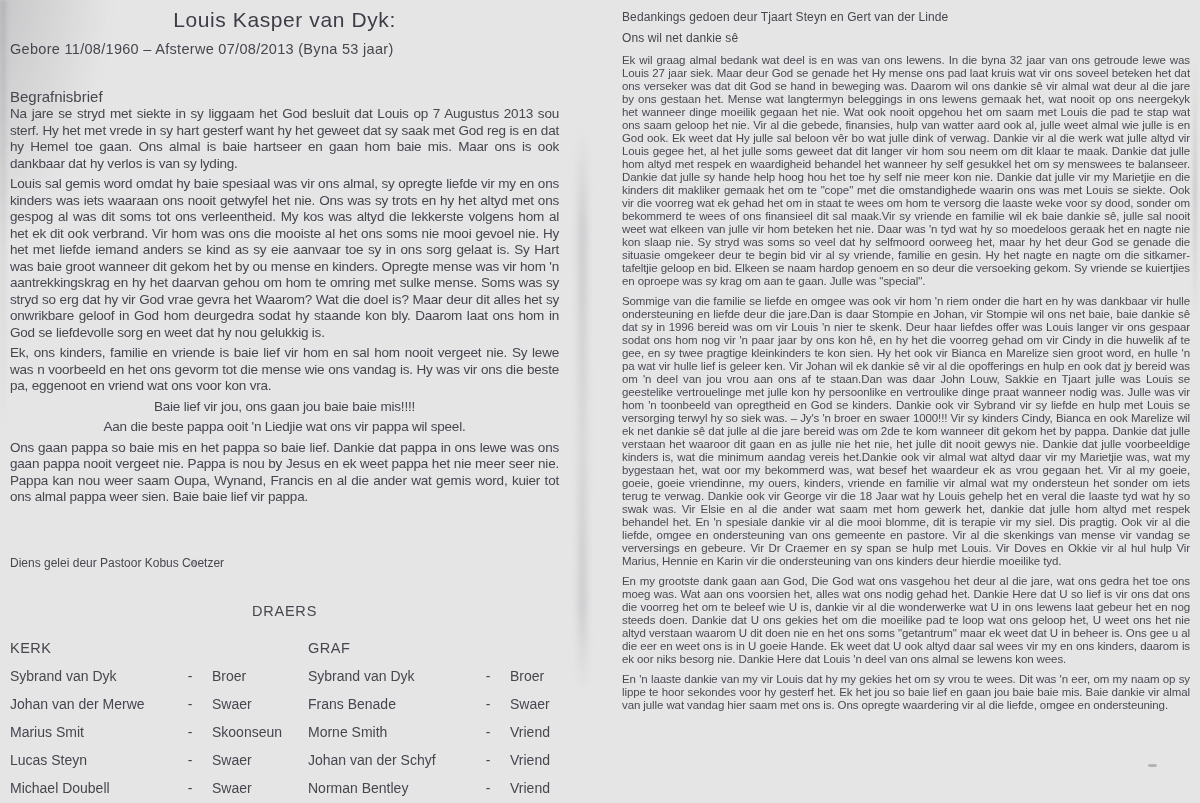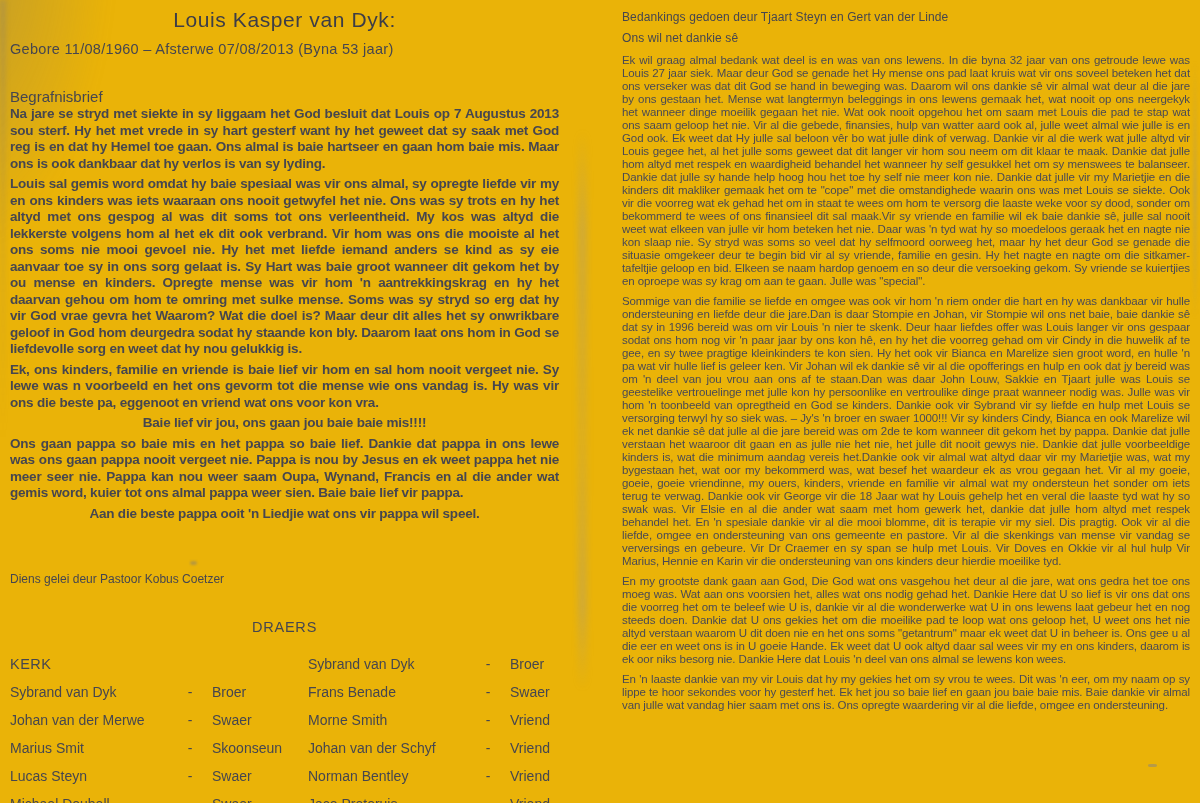--- a/index.html
+++ b/index.html
@@ -1,18 +1,18 @@
 <!DOCTYPE html>
 <html><head>
 <meta charset="utf-8">
 <style>
   html,body { margin:0; padding:0; background:#ffffff; }
   .page {
     position:relative; width:1200px; height:803px;
-    background:#eab308; overflow:hidden;
+    background:#e5e5e5; overflow:hidden;
     font-family:"Liberation Sans", sans-serif;
     color:#46464f;
   }
   
   .artifact { position:absolute; pointer-events:none; }
   .shadow-topleft {
     left:-70px; top:-90px; width:190px; height:360px;
     background:radial-gradient(ellipse at 10% 10%, rgba(110,110,118,0.38), rgba(110,110,118,0.0) 68%);
     filter:blur(7px);
   }
@@ -35,21 +35,21 @@
   .speck-2 { left:1148px; top:764px; width:9px; height:3px; background:rgba(130,130,138,0.5); border-radius:40%; filter:blur(0.5px); }
 
   
   .col-left { position:absolute; left:10px; top:6px; width:549px; }
   .doc-title {
     text-align:center; font-size:21px; font-weight:500; letter-spacing:0.6px;
     color:#3d3d47; margin:2px 0 9px 0;
   }
   .doc-subtitle { text-align:left; font-size:14.5px; letter-spacing:0.3px; margin-bottom:31px; }
   .letter-heading { font-size:15px; margin-bottom:1px; }
-  .lbody { font-size:13.5px; line-height:16.5px; letter-spacing:-0.2px; text-align:justify; margin:0 0 4px 0;font-weight:bold; }
+  .lbody { font-size:13.5px; line-height:16.5px; letter-spacing:-0.2px; text-align:justify; margin:0 0 4px 0; }
   .lbody.nojust { text-align:center; }
   .service-line { font-size:12px; margin-top:50px; }
   .draers-heading { text-align:center; font-size:14.5px; letter-spacing:0.8px; margin-top:33px; }
   .bearers { display:flex; margin-top:21px; }
   .bearer-col-church { width:298px; }
   .bearer-col-grave  { flex:1; }
   .bearer-head { font-size:14.5px; height:28px; letter-spacing:0.5px; }
   .brow { display:grid; grid-template-columns:158px 44px 1fr; font-size:14px; height:28px; align-items:start; }
   .bdash { text-align:center; }
 
@@ -73,22 +73,22 @@
 
   <div class="col-left">
     <div class="doc-title">Louis Kasper van Dyk:</div>
     <div class="doc-subtitle">Gebore 11/08/1960  –  Afsterwe 07/08/2013 (Byna 53 jaar)</div>
 
     <div class="letter-heading">Begrafnisbrief</div>
     <p class="lbody">Na jare se stryd met siekte in sy liggaam het God besluit dat Louis op 7 Augustus 2013 sou sterf.  Hy het met vrede in sy hart gesterf want hy het geweet dat sy saak met God reg is en dat hy Hemel toe gaan.  Ons almal is baie hartseer en gaan hom baie mis.  Maar ons is ook dankbaar dat hy verlos is van sy lyding.</p>
     <p class="lbody">Louis sal gemis word omdat hy baie spesiaal was vir ons almal, sy opregte liefde vir my en ons kinders was iets waaraan ons nooit getwyfel het nie.  Ons was sy trots en hy het altyd met ons gespog al was dit soms tot ons verleentheid.  My kos was altyd die lekkerste volgens hom al het ek dit ook verbrand.  Vir hom was ons die mooiste al het ons soms nie mooi gevoel nie.  Hy het met liefde iemand anders se kind as sy eie aanvaar toe sy in ons sorg gelaat is.  Sy Hart was baie groot wanneer dit gekom het by ou mense en kinders.  Opregte mense was vir hom 'n aantrekkingskrag en hy het daarvan gehou om hom te omring met sulke mense. Soms was sy stryd so erg dat hy vir God vrae gevra het Waarom? Wat die doel is?  Maar deur dit alles het sy onwrikbare geloof in God hom deurgedra sodat hy staande kon bly. Daarom laat ons hom in God se liefdevolle sorg en weet dat hy nou gelukkig is.</p>
     <p class="lbody">Ek, ons kinders, familie en vriende is baie lief vir hom en sal hom nooit vergeet nie.  Sy lewe was n voorbeeld en het ons gevorm tot die mense wie ons vandag is.  Hy was vir ons die beste pa, eggenoot en vriend wat ons voor kon vra.</p>
     <p class="lbody nojust">Baie lief vir jou, ons gaan jou baie baie mis!!!!</p>
+    <p class="lbody nojust">Aan die beste pappa ooit 'n Liedjie wat ons vir pappa wil speel.</p>
     <p class="lbody">Ons gaan pappa so baie mis en het pappa so baie lief. Dankie dat pappa in ons lewe was ons gaan pappa nooit vergeet nie. Pappa is nou by Jesus en ek weet pappa het nie meer seer nie. Pappa kan nou weer saam Oupa, Wynand, Francis en al die ander wat gemis word, kuier tot ons almal pappa weer sien. Baie baie lief vir pappa.</p>
-    <p class="lbody nojust">Aan die beste pappa ooit 'n Liedjie wat ons vir pappa wil speel.</p>
 
     <div class="service-line">Diens gelei deur Pastoor Kobus Coetzer</div>
 
     <div class="draers-heading">DRAERS</div>
 
     <div class="bearers">
       <div class="bearer-col-church">
         <div class="bearer-head">KERK</div>
         <div class="brow">
           <span class="bname">Sybrand van Dyk</span>
@@ -116,20 +116,21 @@
           <span class="brole">Swaer</span>
         </div>
         <div class="brow">
           <span class="bname">Louw Struwig</span>
           <span class="bdash">-</span>
           <span class="brole">Swaer</span>
         </div>
       </div>
 
       <div class="bearer-col-grave">
+        <div class="bearer-head">GRAF</div>
         <div class="brow">
           <span class="bname">Sybrand van Dyk</span>
           <span class="bdash">-</span>
           <span class="brole">Broer</span>
         </div>
         <div class="brow">
           <span class="bname">Frans Benade</span>
           <span class="bdash">-</span>
           <span class="brole">Swaer</span>
         </div>

